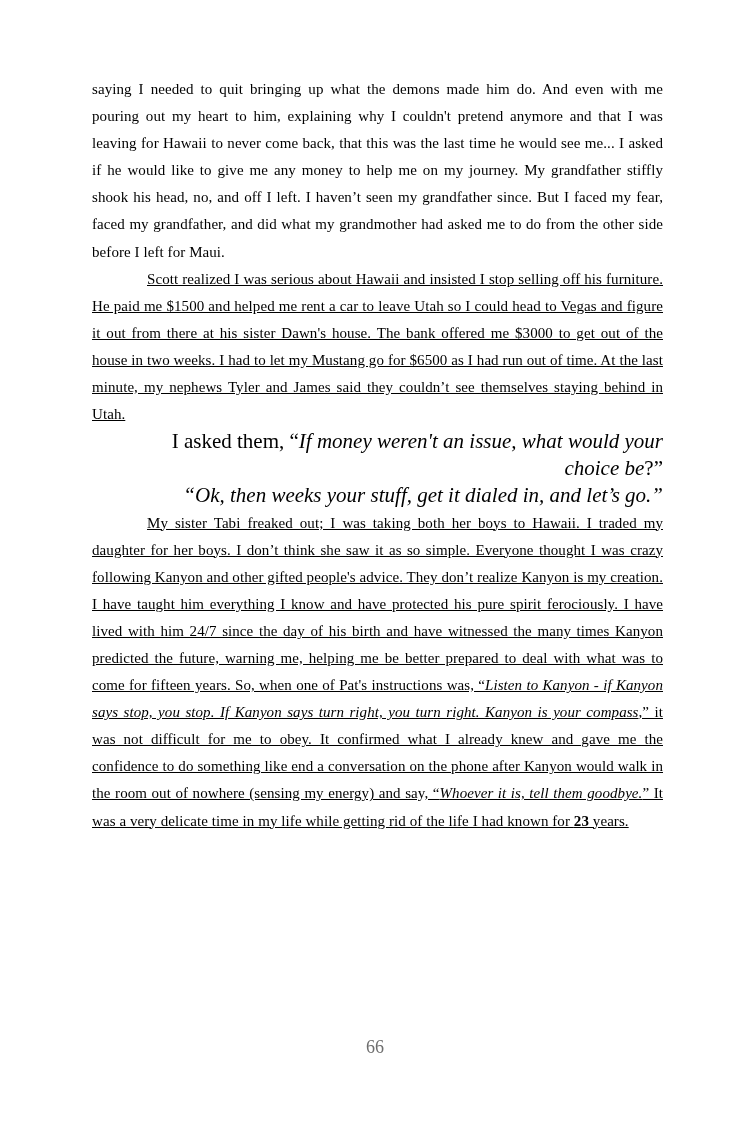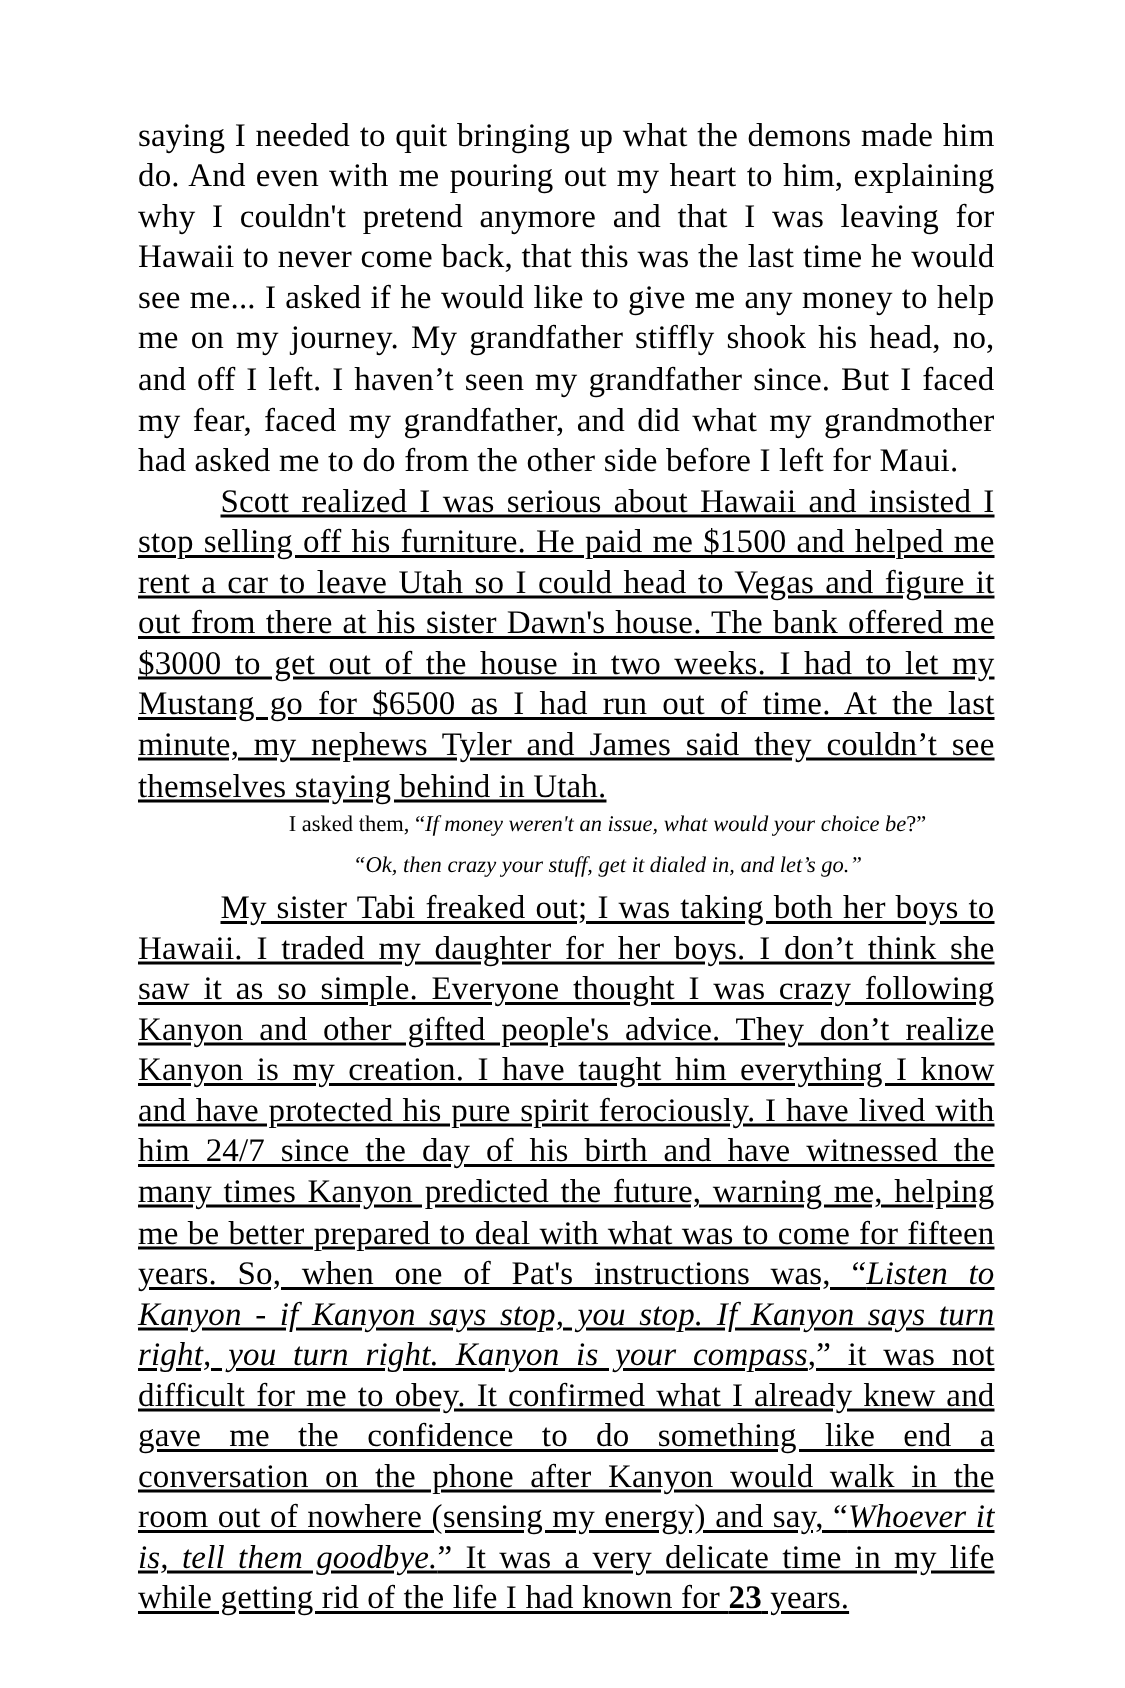--- a/index.html
+++ b/index.html
@@ -28,40 +28,40 @@
 
   #text-column {
     position: absolute;
     left: 92px;
     top: 76px;
     width: 571px;
   }
 
   p.body-par {
     margin: 0;
-    font-size: 22px;
+    font-size: 15px;
     line-height: 27.1px;
     text-align: justify;
     text-justify: inter-word;
     hyphens: none;
     -webkit-hyphens: none;
     letter-spacing: 0.005em;
   }
 
   p.indent {
     text-indent: 55px;
     text-decoration: underline;
   }
 
   
   p.short-line {
     margin: 0;
-    font-size: 15px;
+    font-size: 21px;
     line-height: 27.1px;
-    text-align: center;
+    text-align: right;
     padding-left: 55px;
   }
 
   em, .italic {
     font-style: italic;
   }
 
   #page-number {
     position: absolute;
     left: 0;
@@ -75,16 +75,17 @@
   }
 </style>
 </head>
 <body>
 
 <div id="page">
   <div id="text-column">
       <p class="body-par"><span>saying I needed to quit bringing up what the demons made him do. And even with me pouring out my heart to him, explaining why I couldn't pretend anymore and that I was leaving for Hawaii to never come back, that this was the last time he would see me... I asked if he would like to give me any money to help me on my journey. My grandfather stiffly shook his head, no, and off I left. I haven’t seen my grandfather since. But I faced my fear, faced my grandfather, and did what my grandmother had asked me to do from the other side before I left for Maui.</span></p>
       <p class="body-par indent"><span>Scott realized I was serious about Hawaii and insisted I stop selling off his furniture. He paid me $1500 and helped me rent a car to leave Utah so I could head to Vegas and figure it out from there at his sister Dawn's house. The bank offered me $3000 to get out of the house in two weeks. I had to let my Mustang go for $6500 as I had run out of time. At the last minute, my nephews Tyler and James said they couldn’t see themselves staying behind in Utah.</span></p>
       <p class="short-line"><span>I asked them, “</span><em>If money weren't an issue, what would your choice be</em><span>?”</span></p>
-      <p class="short-line"><em>“Ok, then crazy your stuff, get it dialed in, and let’s go.”</em></p>
+      <p class="short-line"><em>“Ok, then weeks your stuff, get it dialed in, and let’s go.”</em></p>
       <p class="body-par indent"><span>My sister Tabi freaked out; I was taking both her boys to Hawaii. I traded my daughter for her boys. I don’t think she saw it as so simple. Everyone thought I was crazy following Kanyon and other gifted people's advice. They don’t realize Kanyon is my creation. I have taught him everything I know and have protected his pure spirit ferociously. I have lived with him 24/7 since the day of his birth and have witnessed the many times Kanyon predicted the future, warning me, helping me be better prepared to deal with what was to come for fifteen years. So, when one of Pat's instructions was, “</span><em>Listen to Kanyon - if Kanyon says stop, you stop. If Kanyon says turn right, you turn right. Kanyon is your compass</em><span>,” it was not difficult for me to obey. It confirmed what I already knew and gave me the confidence to do something like end a conversation on the phone after Kanyon would walk in the room out of nowhere (sensing my energy) and say, “</span><em>Whoever it is, tell them goodbye.</em><span>” It was a very delicate time in my life while getting rid of the life I had known for </span><strong>23</strong><span> years.</span></p>
     </div>
+  <div id="page-number">66</div>
 </div>
 
 </body></html>

